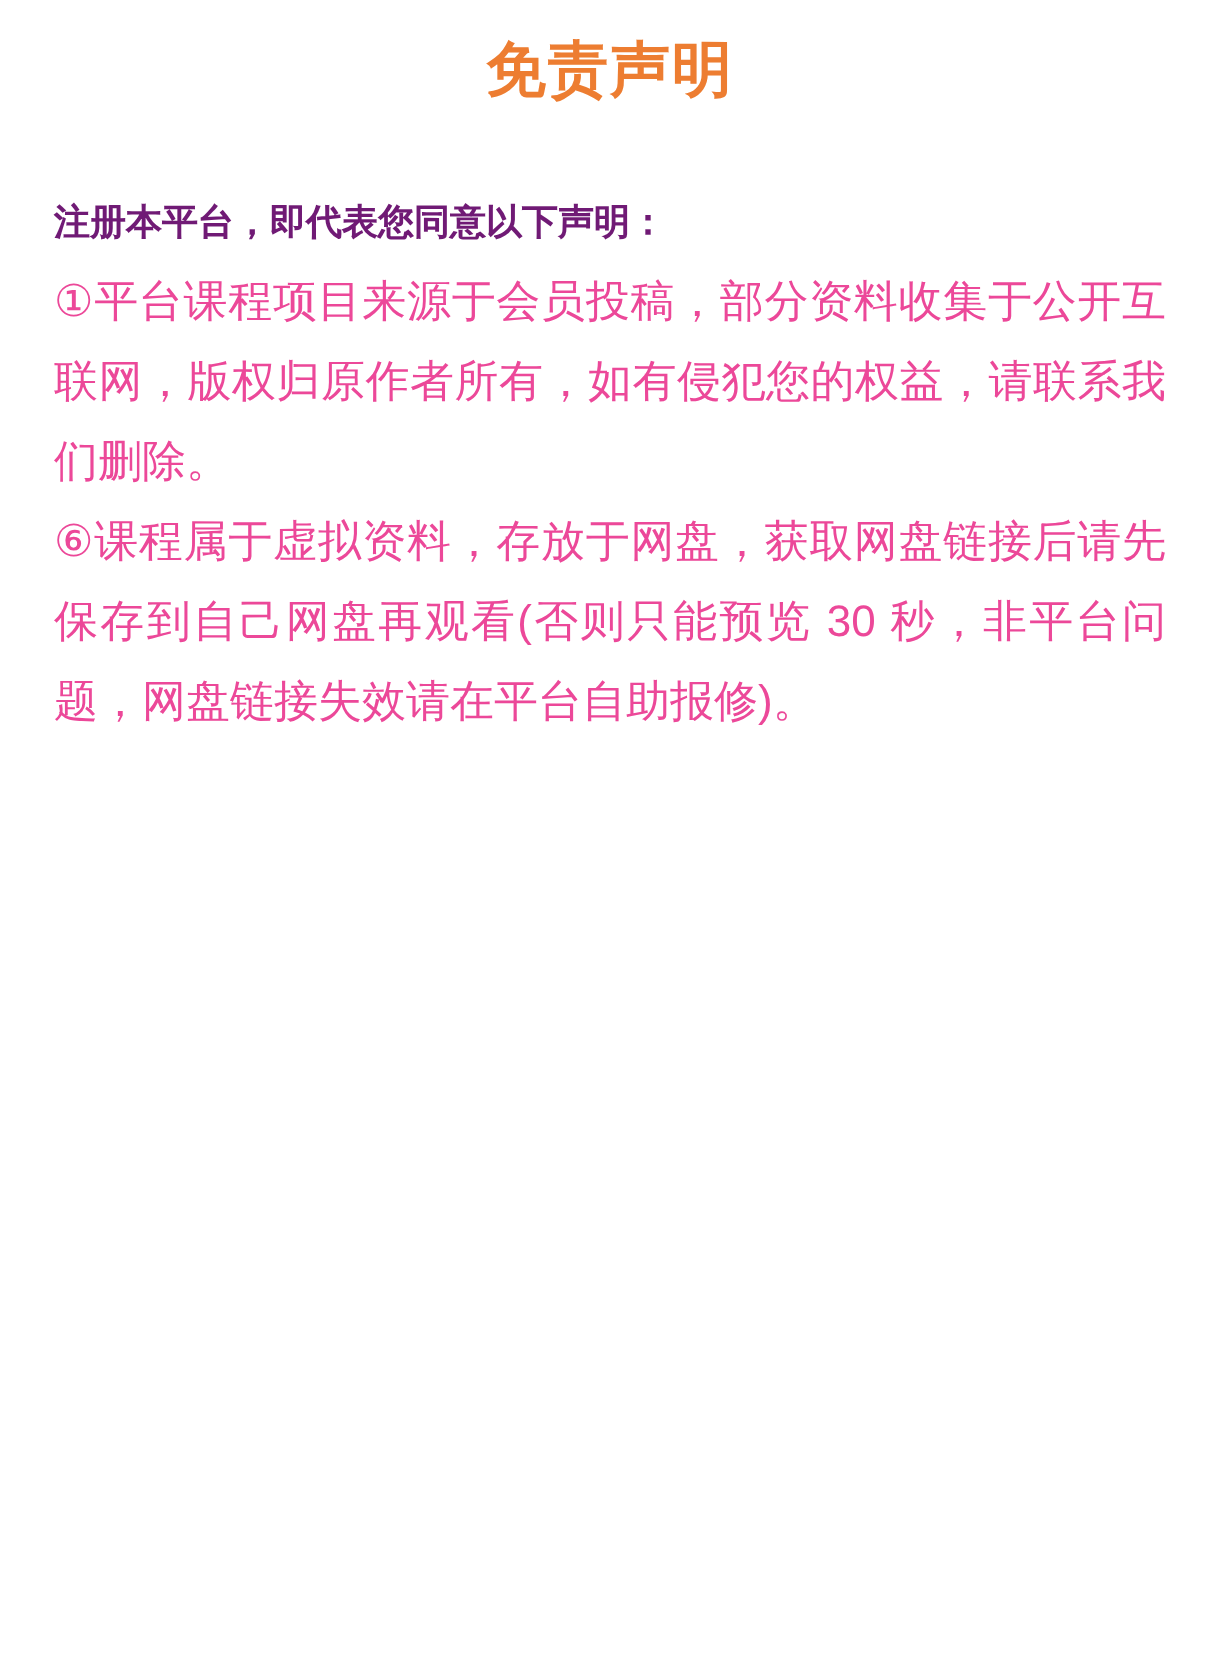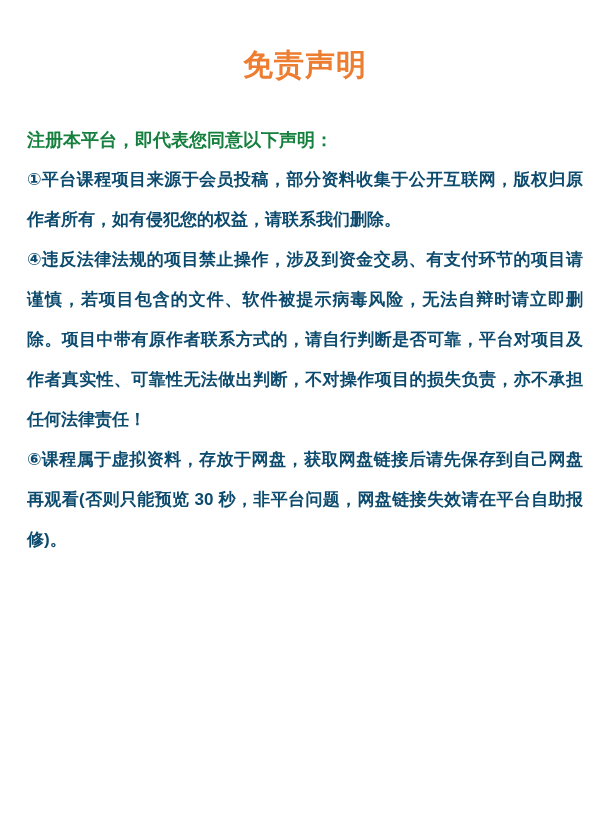--- a/index.html
+++ b/index.html
@@ -11,55 +11,53 @@
   body {
     width: 613px;
     height: 840px;
     overflow: hidden;
     font-family: "Liberation Sans", "DejaVu Sans", sans-serif;
   }
   .doc {
     width: 613px;
     height: 840px;
     background: #ffffff;
-    padding: 45px 30px 0 27px;
+    padding: 16px 30px 0 27px;
   }
   .doc-title {
     margin: 0;
     font-size: 30px;
     line-height: 40px;
     font-weight: bold;
     letter-spacing: 1px;
     text-align: center;
     color: #ED7D31;
   }
   .doc-intro {
     margin: 35px 0 0 0;
     font-size: 18px;
     line-height: 40px;
     font-weight: bold;
-    color: #15803d;
+    color: #701a75;
   }
   .doc-body p {
     margin: 0;
-    font-size: 17px;
+    font-size: 22px;
     line-height: 40px;
-    color: #0c4a6e;
+    color: #ec4899;
     text-align: justify;
     text-justify: inter-ideograph;
     word-break: break-all;
-    font-weight: bold;
   }
 </style>
 </head>
 <body>
 
 <div class="doc">
   <h1 class="doc-title">免责声明</h1>
 
   <p class="doc-intro">注册本平台，即代表您同意以下声明：</p>
 
   <div class="doc-body">
     <p>①平台课程项目来源于会员投稿，部分资料收集于公开互联网，版权归原作者所有，如有侵犯您的权益，请联系我们删除。</p>
-    <p>④违反法律法规的项目禁止操作，涉及到资金交易、有支付环节的项目请谨慎，若项目包含的文件、软件被提示病毒风险，无法自辩时请立即删除。项目中带有原作者联系方式的，请自行判断是否可靠，平台对项目及作者真实性、可靠性无法做出判断，不对操作项目的损失负责，亦不承担任何法律责任！</p>
     <p>⑥课程属于虚拟资料，存放于网盘，获取网盘链接后请先保存到自己网盘再观看(否则只能预览 30 秒，非平台问题，网盘链接失效请在平台自助报修)。</p>
   </div>
 </div>
 
 </body></html>

